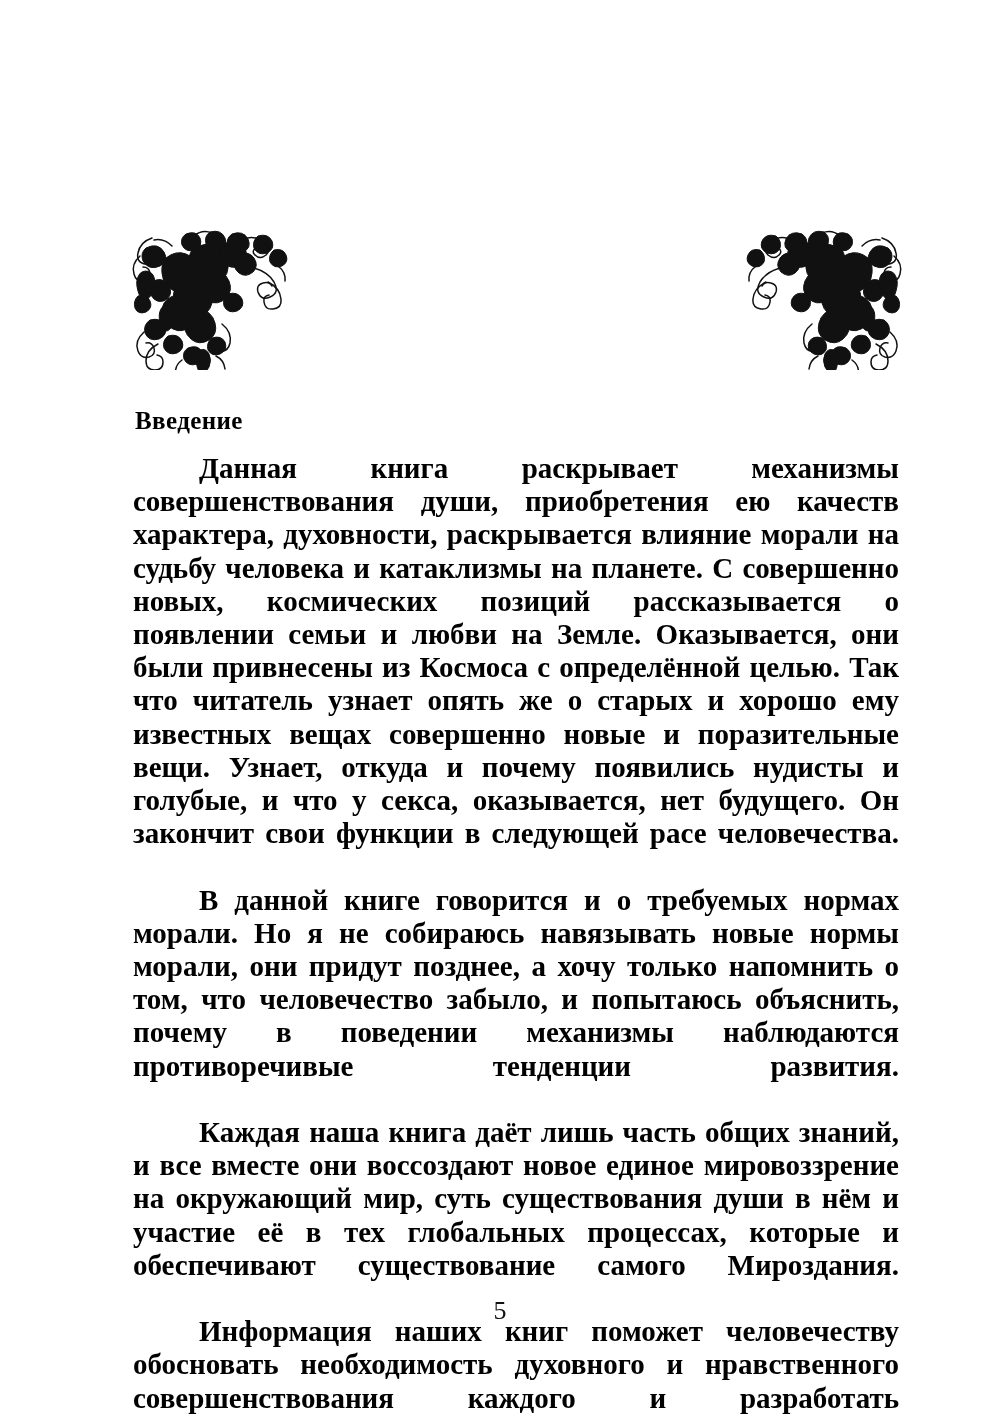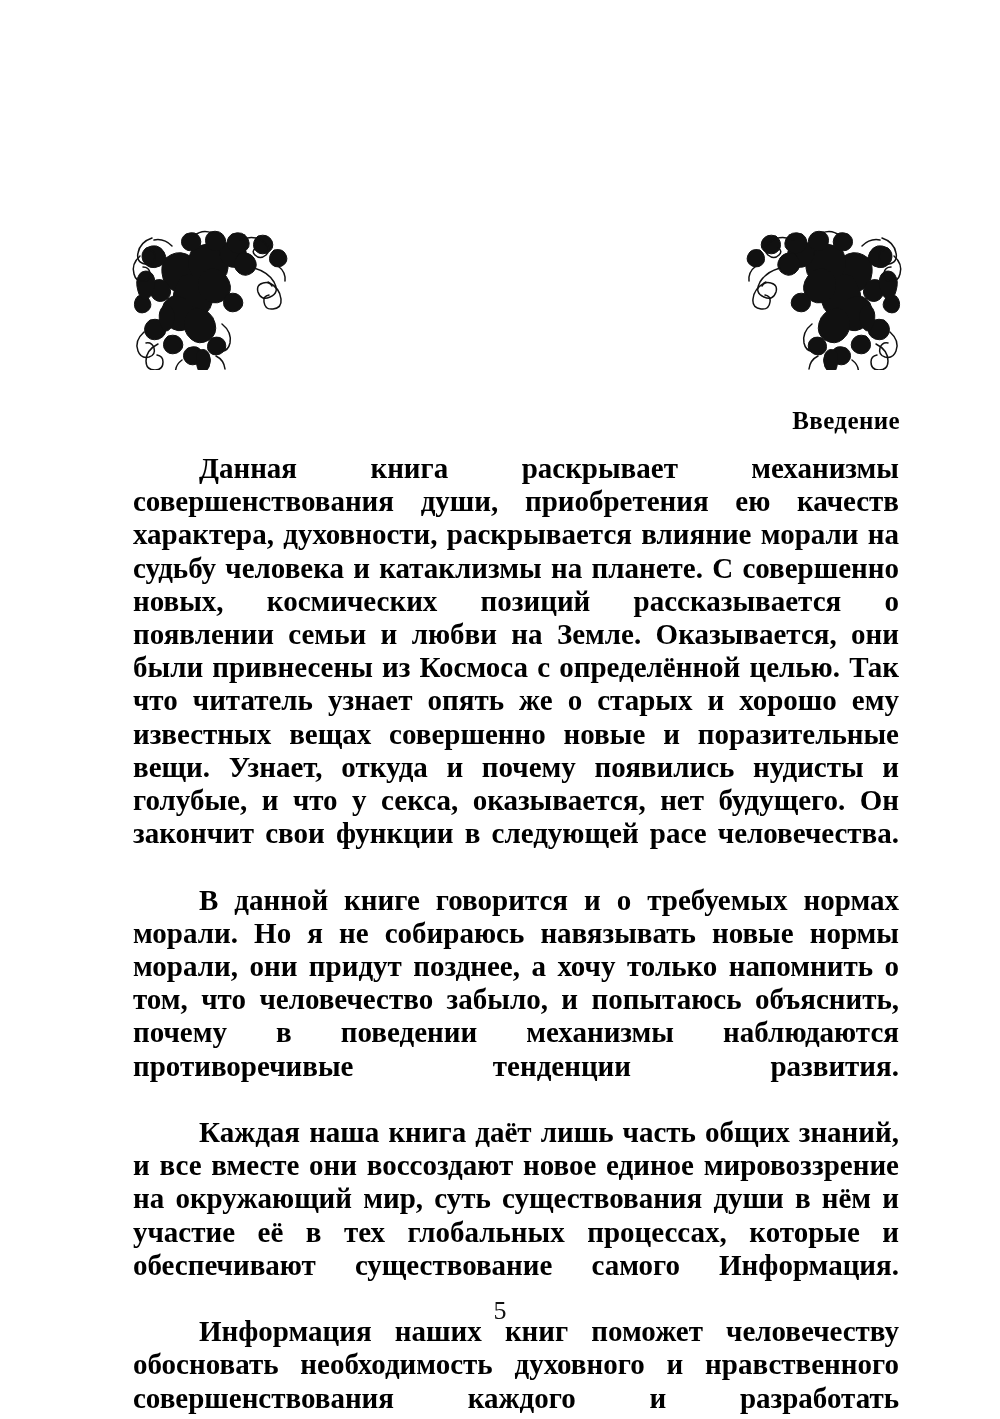--- a/index.html
+++ b/index.html
@@ -40,21 +40,21 @@
   .ornament svg { display: block; width: 100%; height: 100%; }
   .ornament-left  { left: 128px; }
   .ornament-right { left: 740px; transform: scaleX(-1); }
 
   
   .heading {
     position: absolute;
     left: 135px;
     top: 390px;
     width: 765px;
-    text-align: right;
+    text-align: left;
     font-size: 25px;
     font-weight: bold;
     letter-spacing: 0.4px;
     line-height: 1.1;
   }
 
   
   .body-text {
     position: absolute;
     left: 133px;
@@ -196,19 +196,19 @@
       </svg>
     </div>
 
   </div>
 
   <h1 class="heading">Введение</h1>
 
   <div class="body-text">
     <p>Данная книга раскрывает механизмы совершенствования души, приобретения ею качеств характера, духовности, раскрывается влияние морали на судьбу человека и катаклизмы на планете. С совершенно новых, космических позиций рассказывается о появлении семьи и любви на Земле. Оказывается, они были привнесены из Космоса с определённой целью. Так что читатель узнает опять же о старых и хорошо ему известных вещах совершенно новые и поразительные вещи. Узнает, откуда и почему появились нудисты и голубые, и что у секса, оказывается, нет будущего. Он закончит свои функции в следующей расе человечества.</p>
     <p>В данной книге говорится и о требуемых нормах морали. Но я не собираюсь навязывать новые нормы морали, они придут позднее, а хочу только напомнить о том, что человечество забыло, и попытаюсь объяснить, почему в поведении механизмы наблюдаются противоречивые тенденции развития.</p>
-    <p>Каждая наша книга даёт лишь часть общих знаний, и все вместе они воссоздают новое единое мировоззрение на окружающий мир, суть существования души в нём и участие её в тех глобальных процессах, которые и обеспечивают существование самого Информация.</p>
+    <p>Каждая наша книга даёт лишь часть общих знаний, и все вместе они воссоздают новое единое мировоззрение на окружающий мир, суть существования души в нём и участие её в тех глобальных процессах, которые и обеспечивают существование самого Мироздания.</p>
     <p>Информация наших книг поможет человечеству обосновать необходимость духовного и нравственного совершенствования каждого и разработать перспективное направление развития личности.</p>
   </div>
 
   <div class="folio">5</div>
 
 </div>
 
 </body></html>

